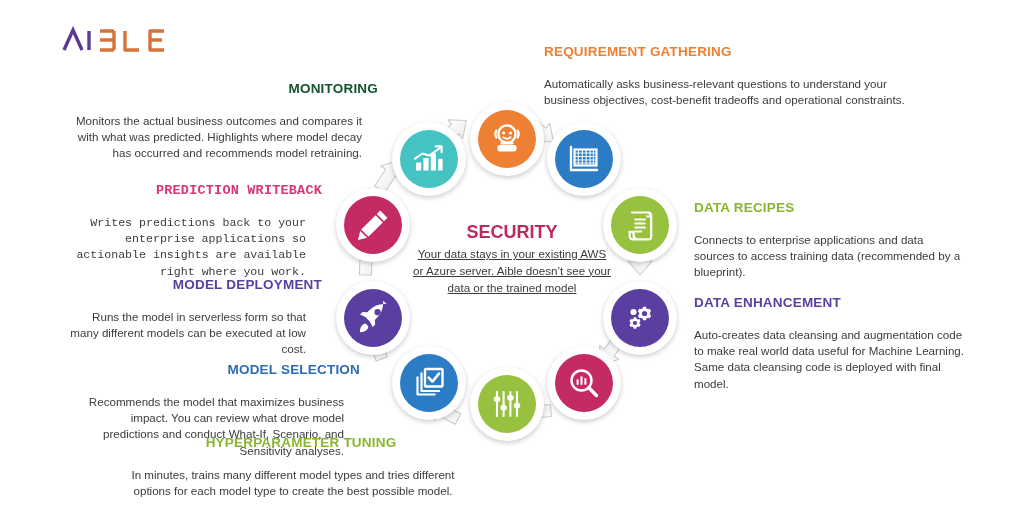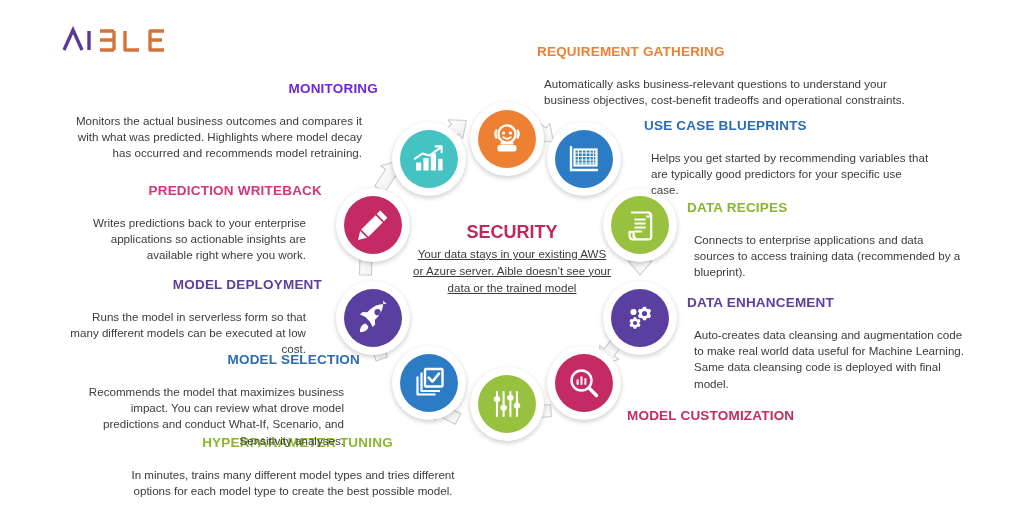--- a/index.html
+++ b/index.html
@@ -34,21 +34,21 @@
     display:flex;align-items:center;justify-content:center;
   }
   .disc svg{display:block;}
 
   
   .block{position:absolute;}
   .block .hd{
     font-weight:bold;
     font-size:13.5px;
     letter-spacing:.2px;
-    margin:0 0 2px 9px;
+    margin:0 0 2px 16px;
     line-height:1.15;
   }
   .block .bd{
     font-size:11.6px;
     line-height:1.42;
     color:#3b3b3b;
     margin:16px;
   }
   .ta-r{text-align:right;}
   .ta-l{text-align:left;}
@@ -269,57 +269,52 @@
   <div id="security">
     <div class="hd">SECURITY</div>
     <div class="bd">Your data stays in your existing AWS or Azure server. Aible doesn’t see your data or the trained model</div>
   </div>
 
   <div class="block ta-l" style="left:528px;top:44px;width:400px;">
     <div class="hd" style="color:#ee8033;">REQUIREMENT GATHERING</div>
     <div class="bd">Automatically asks business-relevant questions to understand your business objectives, cost-benefit tradeoffs and operational constraints.</div>
   </div>
 
-  <div class="block ta-l" style="left:635px;top:118px;width:312px;">
-    <div class="hd" style="color:#2b6cb5;">USE CASE BLUEPRINTS</div>
-    <div class="bd">Helps you get started by recommending variables that are typically good predictors for your specific use case.</div>
-  </div>
 
   <div class="block ta-l" style="left:678px;top:200px;width:304px;">
     <div class="hd" style="color:#8ab62f;">DATA RECIPES</div>
     <div class="bd">Connects to enterprise applications and data sources to access training data (recommended by a blueprint).</div>
   </div>
 
   <div class="block ta-l" style="left:678px;top:295px;width:304px;">
     <div class="hd" style="color:#5a3fa0;">DATA ENHANCEMENT</div>
     <div class="bd">Auto-creates data cleansing and augmentation code to make real world data useful for Machine Learning. Same data cleansing code is deployed with final model.</div>
   </div>
 
   <div class="block ta-l" style="left:618px;top:408px;width:360px;">
-    <div class="hd" style="color:#c42a63;">MODEL CUSTOMIZATION</div>
   </div>
 
   <div class="block ta-c" style="left:98px;top:435px;width:390px;">
     <div class="hd" style="color:#8ab62f;">HYPERPARAMETER TUNING</div>
     <div class="bd">In minutes, trains many different model types and tries different options for each model type to create the best possible model.</div>
   </div>
 
-  <div class="block ta-r" style="left:62px;top:352px;width:298px;">
+  <div class="block ta-r" style="left:62px;top:362px;width:298px;">
     <div class="hd" style="color:#2b6cb5;">MODEL SELECTION</div>
     <div class="bd">Recommends the model that maximizes business impact. You can review what drove model predictions and conduct What-If, Scenario, and Sensitivity analyses.</div>
   </div>
 
   <div class="block ta-r" style="left:50px;top:277px;width:272px;">
     <div class="hd" style="color:#5a3fa0;">MODEL DEPLOYMENT</div>
     <div class="bd">Runs the model in serverless form so that many different models can be executed at low cost.</div>
   </div>
 
-  <div class="block ta-r" style="left:52px;top:183px;width:270px;">
+  <div class="block ta-r" style="left:52px;top:183px;width:270px;font-family:Liberation Mono, monospace;">
     <div class="hd" style="color:#d6357a;">PREDICTION WRITEBACK</div>
     <div class="bd">Writes predictions back to your enterprise applications so actionable insights are available right where you work.</div>
   </div>
 
   <div class="block ta-r" style="left:50px;top:81px;width:328px;">
-    <div class="hd" style="color:#6d28d9;">MONITORING</div>
+    <div class="hd" style="color:#14532d;">MONITORING</div>
     <div class="bd">Monitors the actual business outcomes and compares it with what was predicted. Highlights where model decay has occurred and recommends model retraining.</div>
   </div>
 
 </div>
 
 </body></html>

